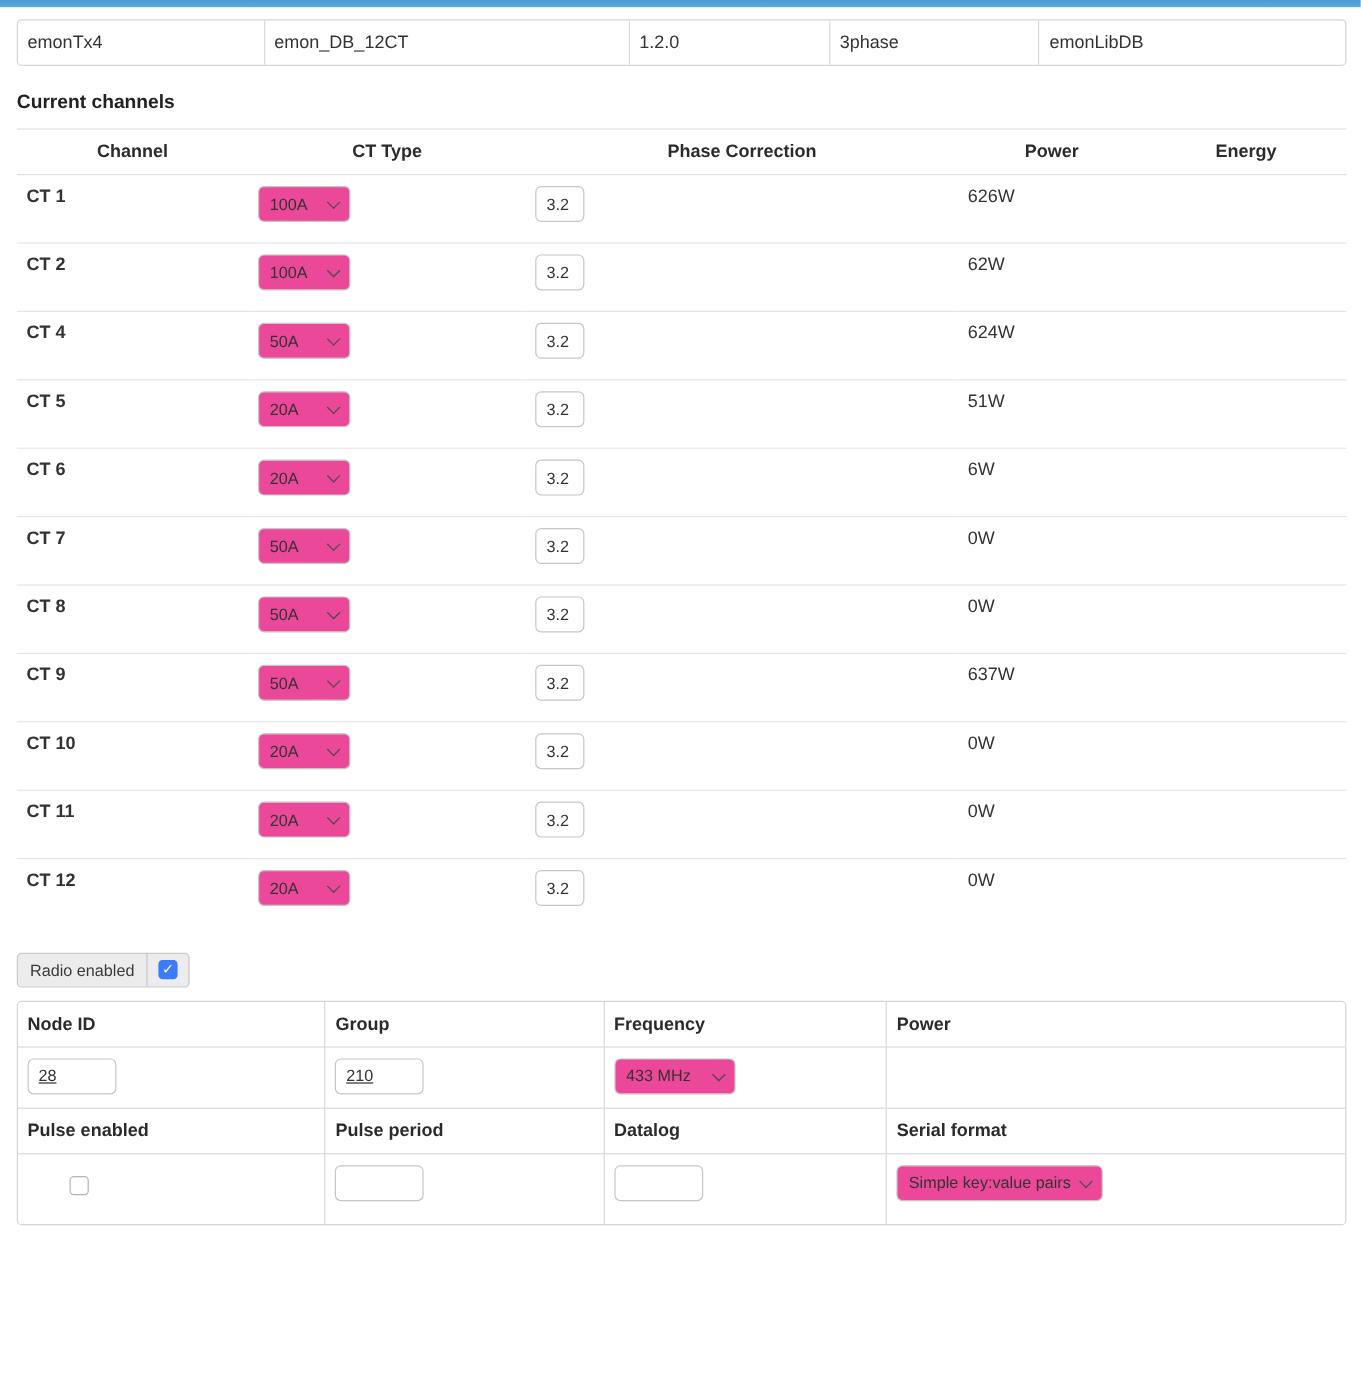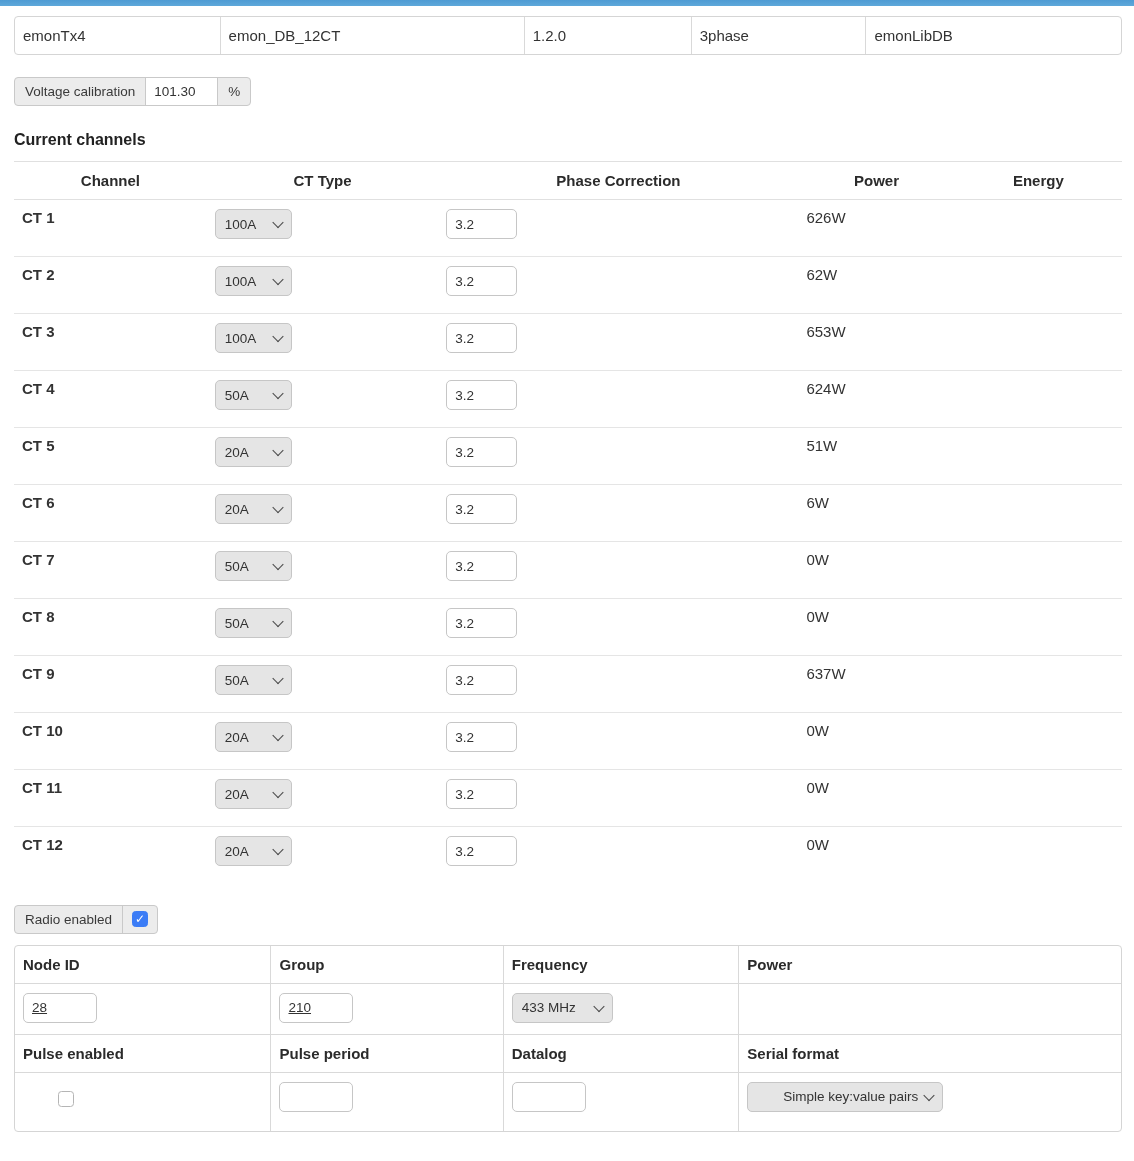--- a/index.html
+++ b/index.html
@@ -70,38 +70,38 @@
   }
   table.channels tbody tr:last-child td { border-bottom: none; }
   .channel-label { padding-top: 2px; font-weight: bold; }
 
   
   input.txt {
     height: 30px; border: 1px solid #c6c6c6; border-radius: 5px;
     padding: 4px 8px; font-size: 13.5px; font-family: inherit; color: #333;
     outline: none; background: #fff;
   }
-  .phase-input { width: 71px; }
+  .phase-input { width: 41px; }
   .small-input { width: 74px; text-decoration: underline; }
   .sel-wrap { position: relative; display: inline-block; }
   .sel-wrap::after {
     content: ""; position: absolute; right: 10px; top: 50%;
     width: 7px; height: 7px;
     border-right: 1.6px solid #4a4a4a; border-bottom: 1.6px solid #4a4a4a;
     transform: translateY(-68%) rotate(45deg); pointer-events: none;
   }
   select.sel {
     appearance: none; -webkit-appearance: none; -moz-appearance: none;
-    height: 30px; border: 1px solid #c6c6c6; border-radius: 5px; background: #e5e5e5;
+    height: 30px; border: 1px solid #c6c6c6; border-radius: 5px; background: #ec4899;
     padding: 4px 24px 4px 9px; font-size: 13.5px; font-family: inherit; color: #333;
     outline: none;
   }
   .ct-select { width: 77px; }
   .freq-select { width: 101px; }
-  .serial-select { width: 196px; text-align: right; }
+  .serial-select { width: 172px; }
 
   
   #radio-table td.input-cell { padding: 9px 8px 11px 8px; }
   #radio-table tr:last-child td.input-cell { padding-bottom: 19px; }
   .pulse-cb { margin-left: 35px; margin-top: 9px; }
 </style>
 </head>
 <body>
 
 <div class="topbar"></div>
@@ -122,25 +122,20 @@
       <td>emonTx4</td>
       <td>emon_DB_12CT</td>
       <td>1.2.0</td>
       <td>3phase</td>
       <td>emonLibDB</td>
     </tr>
   </tbody>
     </table>
 
   
-  <div class="input-group vc-group">
-    <span class="addon">Voltage calibration</span>
-    <input type="text" value="101.30" style="">
-    <span class="addon">%</span>
-  </div>
 
   
   <h2 class="section-title">Current channels</h2>
 
   <table class="channels">
     <colgroup>
       <col style="width:17.4%">
         <col style="width:20.9%">
         <col style="width:32.5%">
       <col style="width:14.1%">
@@ -182,35 +177,20 @@
               </select>
             </span>
           </td>
           <td>
             <input type="text" class="txt phase-input" value="3.2" style="">
           </td>
           <td>62W</td>
           <td></td>
         </tr>
 
-        <tr>
-          <td class="channel-label">CT 3</td>
-          <td>
-            <span class="sel-wrap">
-              <select class="sel ct-select">
-                <option>100A</option>
-              </select>
-            </span>
-          </td>
-          <td>
-            <input type="text" class="txt phase-input" value="3.2" style="">
-          </td>
-          <td>653W</td>
-          <td></td>
-        </tr>
 
         <tr>
           <td class="channel-label">CT 4</td>
           <td>
             <span class="sel-wrap">
               <select class="sel ct-select">
                 <option>50A</option>
               </select>
             </span>
           </td>

